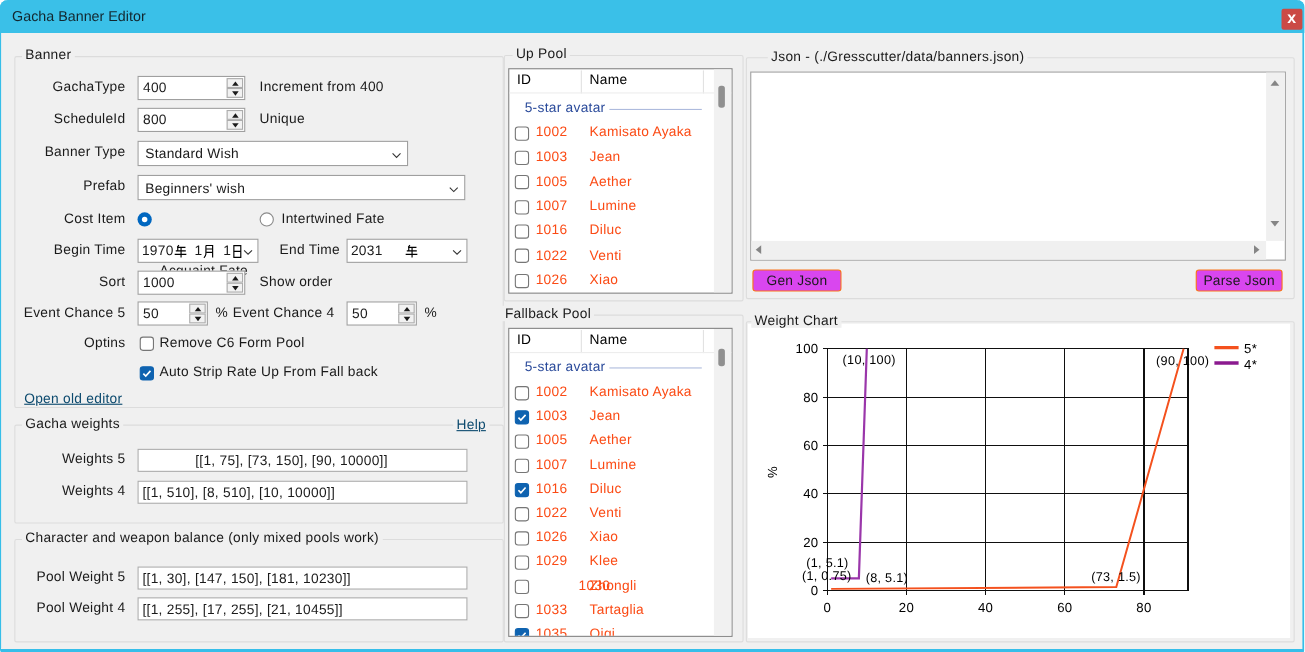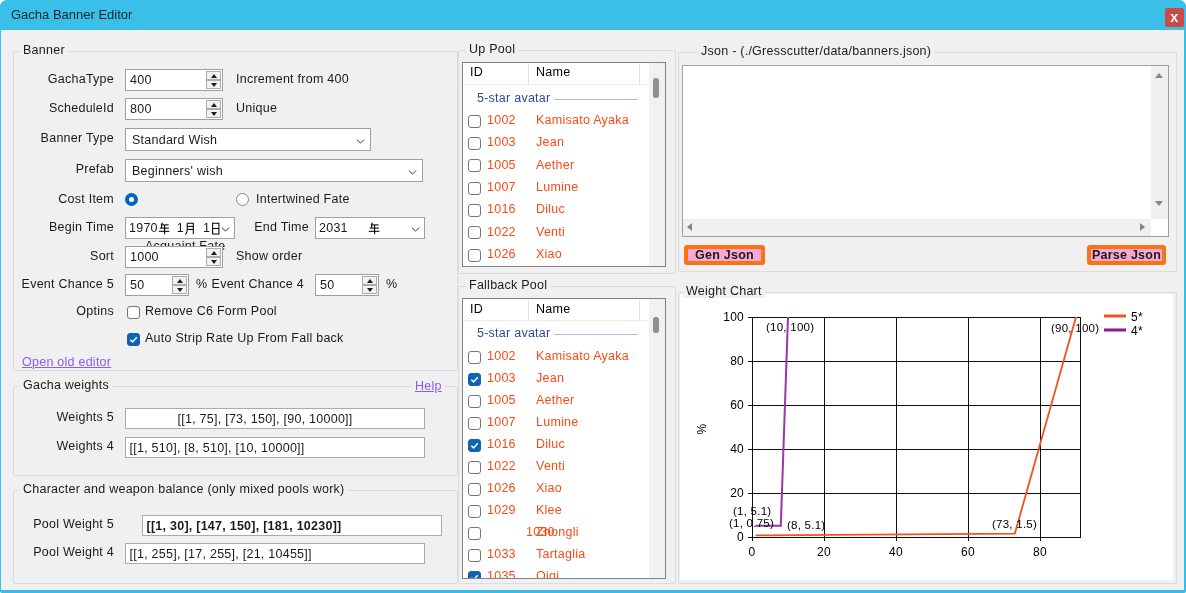--- a/index.html
+++ b/index.html
@@ -19,28 +19,28 @@
 .spin{position:absolute;right:1px;top:1px;bottom:1px;width:15px;}
 .spin .b{position:absolute;left:0;right:0;height:50%;background:#f2f2f2;border:1px solid #acacac;box-sizing:border-box;}
 .spin .b.dn{top:50%;}
 .spin .tri{position:absolute;left:50%;top:50%;width:0;height:0;border-left:3.5px solid transparent;border-right:3.5px solid transparent;}
 .spin .up .tri{border-bottom:4px solid #1b1b1b;transform:translate(-50%,-50%);}
 .spin .dn .tri{border-top:4px solid #1b1b1b;transform:translate(-50%,-50%);}
 .chev{position:absolute;top:50%;margin-top:-2.6px;width:9px;height:9px;}
 .cb{position:absolute;width:13px;height:13px;background:#fff;border:1px solid #767676;border-radius:3px;box-sizing:border-box;}
 .cb.on{background:#0f63b0;border-color:#0f63b0;}
 .radio{position:absolute;width:13px;height:13px;border-radius:50%;box-sizing:border-box;}
-.link{position:absolute;color:#8b5cf6;text-decoration:underline;white-space:nowrap;}
+.link{position:absolute;color:#0c4a6e;text-decoration:underline;white-space:nowrap;}
 .list{position:absolute;background:#fff;border:1px solid #828282;box-sizing:border-box;overflow:hidden;}
 .hsep{position:absolute;top:1px;width:1px;height:21px;background:#e2e2e2;}
 .idtx{position:absolute;color:#fb4b15;}
 .sbtrack{position:absolute;background:#f1f1f1;}
 .sbthumb{position:absolute;background:#909090;border-radius:2.5px;}
-.btn{position:absolute;background:#f9a8d4;border:4px solid #f97316;border-radius:3px;box-sizing:border-box;
- display:flex;align-items:center;justify-content:center;font-weight:bold;}
+.btn{position:absolute;background:#d946ef;border:1px solid #f97316;border-radius:3px;box-sizing:border-box;
+ display:flex;align-items:center;justify-content:center;}
 .arr{position:absolute;width:0;height:0;}
 .grow{position:absolute;color:#2b4b9b;white-space:nowrap;}
 .grline{position:absolute;height:1px;background:#aebbdd;}
 </style></head><body>
 <div id="page">
 <div id="win"></div>
 <div id="titlebar"></div>
 <div id="title">Gacha Banner Editor</div>
 <div id="closebtn">
       <div style="position:absolute;left:0;top:0;width:19px;height:19px;line-height:18px;text-align:center;font-size:14.5px;font-weight:bold;color:#fff;">x</div>
@@ -207,21 +207,21 @@
 <div class="inp" style="left:125px;top:408px;width:300px;height:21px;border-color:#ababab;">
       <div class="tx" style="left:3.5px;padding-left:48px;">[[1, 75], [73, 150], [90, 10000]]</div>
     </div>
 <div class="rlab" style="left:-46px;top:439px;width:160px;">Weights 4</div>
 <div class="inp" style="left:125px;top:437px;width:300px;height:21px;border-color:#ababab;">
       <div class="tx" style="left:3.5px;">[[1, 510], [8, 510], [10, 10000]]</div>
     </div>
 <div class="grp" style="left:13px;top:490px;width:443px;height:92px;"></div>
     <div class="glab" style="left:20px;top:482px;">Character and weapon balance (only mixed pools work)</div>
 <div class="rlab" style="left:-46px;top:517px;width:160px;">Pool Weight 5</div>
-<div class="inp" style="left:142px;top:515px;width:300px;height:21px;border-color:#ababab;font-weight:bold;">
+<div class="inp" style="left:125px;top:515px;width:300px;height:21px;border-color:#ababab;">
       <div class="tx" style="left:3.5px;">[[1, 30], [147, 150], [181, 10230]]</div>
     </div>
 <div class="rlab" style="left:-46px;top:545px;width:160px;">Pool Weight 4</div>
 <div class="inp" style="left:125px;top:543px;width:300px;height:21px;border-color:#ababab;">
       <div class="tx" style="left:3.5px;">[[1, 255], [17, 255], [21, 10455]]</div>
     </div>
 <div class="grp" style="left:458px;top:50px;width:216px;height:222px;"></div>
     <div class="glab" style="left:466px;top:42px;">Up Pool</div>
     <div class="list" style="left:462px;top:62px;width:204px;height:205px;"></div>
     <div style="position:absolute;left:463px;top:63px;width:202px;height:203px;overflow:hidden;">
@@ -252,21 +252,21 @@
       <div class="idtx" style="left:24px;top:139px;">1016</div>
       <div class="idtx" style="left:73px;top:139px;">Diluc</div>
       <div class="cb" style="left:5px;top:163px;"></div>
       <div class="idtx" style="left:24px;top:162px;">1022</div>
       <div class="idtx" style="left:73px;top:162px;">Venti</div>
       <div class="cb" style="left:5px;top:186px;"></div>
       <div class="idtx" style="left:24px;top:184px;">1026</div>
       <div class="idtx" style="left:73px;top:184px;">Xiao</div>
     </div>
 <div class="grp" style="left:458px;top:286px;width:216px;height:296px;"></div>
-    <div class="glab" style="left:466px;top:278px;">Fallback Pool</div>
+    <div class="glab" style="left:456px;top:278px;">Fallback Pool</div>
     <div class="list" style="left:462px;top:298px;width:204px;height:281px;"></div>
     <div style="position:absolute;left:463px;top:299px;width:202px;height:279px;overflow:hidden;">
       <div class="hsep" style="left:65px;"></div>
       <div class="hsep" style="left:176px;"></div>
       <div style="position:absolute;left:0;top:21px;width:100%;height:1px;background:#ededed;"></div>
       <div class="lab" style="left:7px;top:3px;color:#000;">ID</div>
       <div class="lab" style="left:73px;top:3px;color:#000;">Name</div>
       <div class="grow" style="left:14px;top:27px;">5-star avatar</div>
       <div class="grline" style="left:91px;top:35px;width:84px;"></div>
       <div class="sbtrack" style="left:186px;top:0;width:16px;height:100%;"></div>

